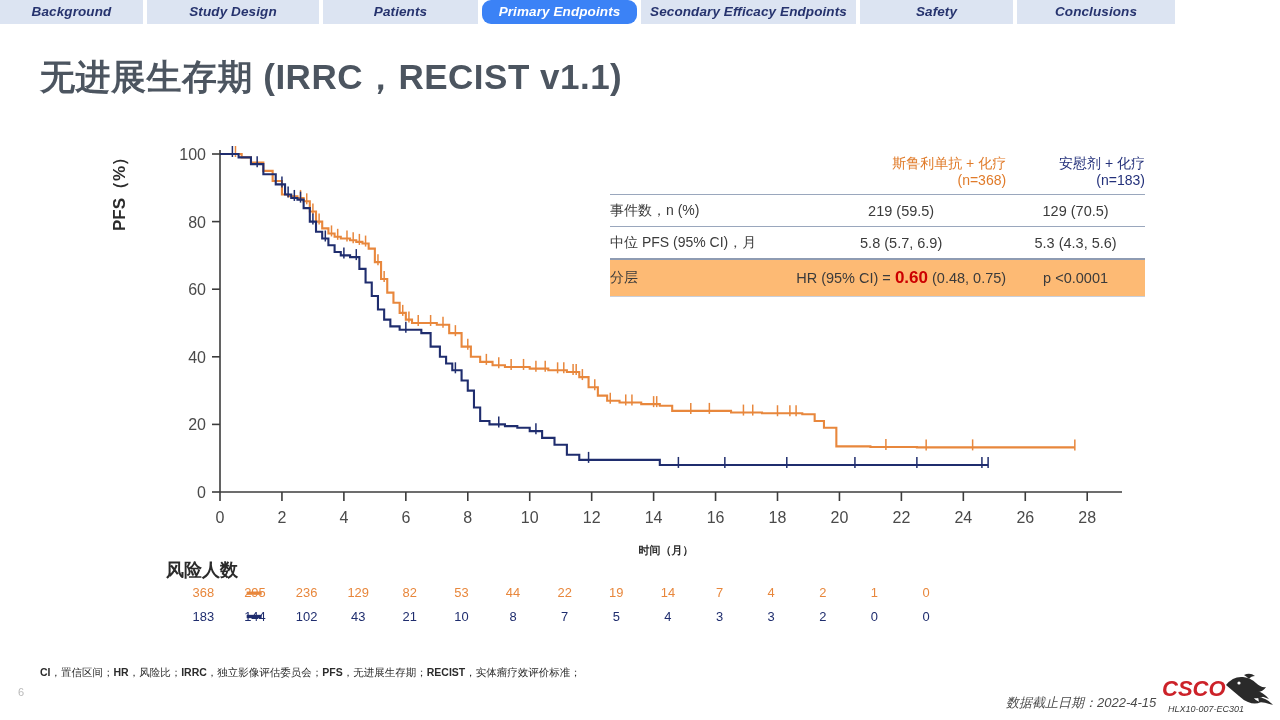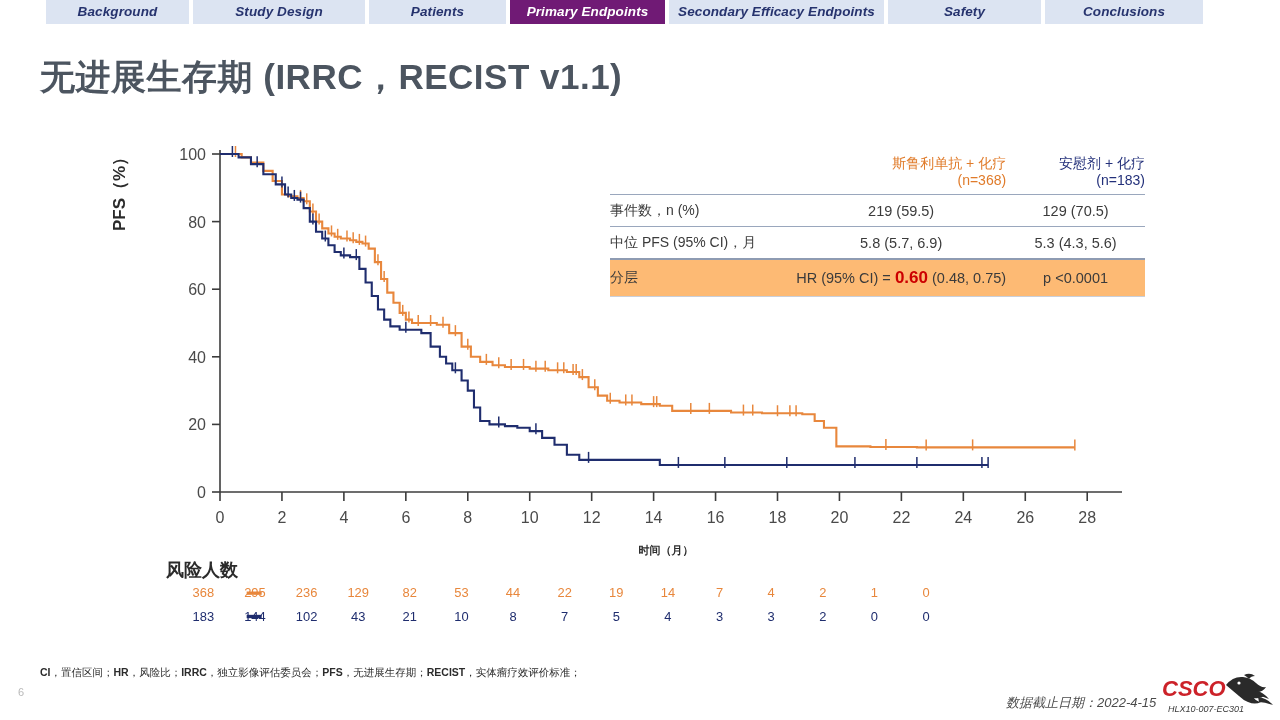--- a/index.html
+++ b/index.html
@@ -4,30 +4,30 @@
 <style>
   html,body{margin:0;padding:0;}
   body{
     width:1280px;height:720px;background:#ffffff;
     font-family:"Liberation Sans","DejaVu Sans",sans-serif;
     overflow:hidden;position:relative;
   }
   
   #tabbar{
     position:absolute;left:0;top:0;width:1280px;height:24px;
-    display:flex;gap:4px;padding-left:46px;box-sizing:border-box;
+    display:flex;gap:4px;box-sizing:border-box;
   }
   .tab{
     height:24px;line-height:24px;text-align:center;
     font-style:italic;font-weight:bold;font-size:13.5px;
     background:#dce4f2;color:#26336e;
     letter-spacing:.1px;white-space:nowrap;
   }
-  .tab.active{background:#701a75;color:#ffffff;}
-  .t0{width:143px}.t1{width:172px}.t2{width:137px}
+  .tab.active{background:#3b82f6;color:#ffffff;border-radius:9px;}
+  .t0{width:143px}.t1{width:172px}.t2{width:155px}
   .t3{width:155px}.t4{width:215px}.t5{width:153px}.t6{width:158px}
 
   
   #title{
     position:absolute;left:40px;top:54px;
     font-size:35px;font-weight:bold;color:#4c5560;
     letter-spacing:.5px;white-space:nowrap;
   }
 
   

